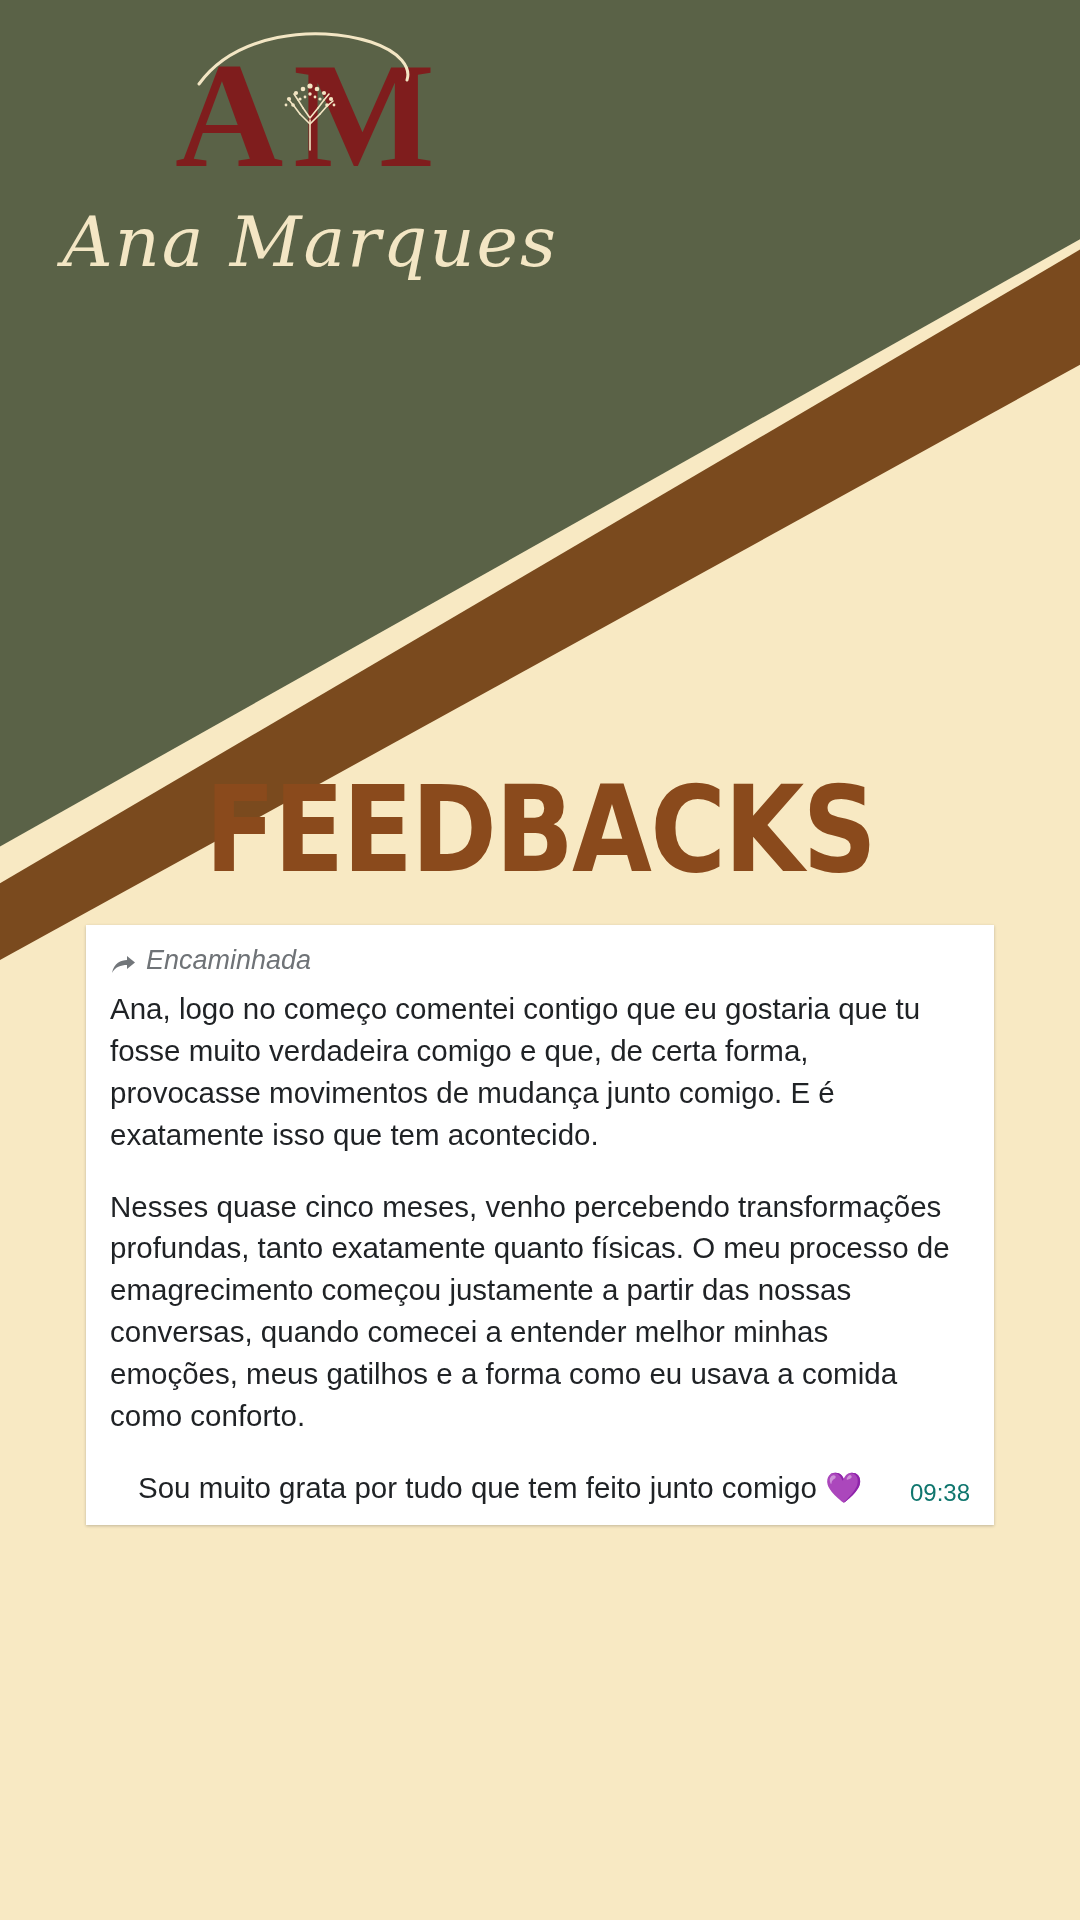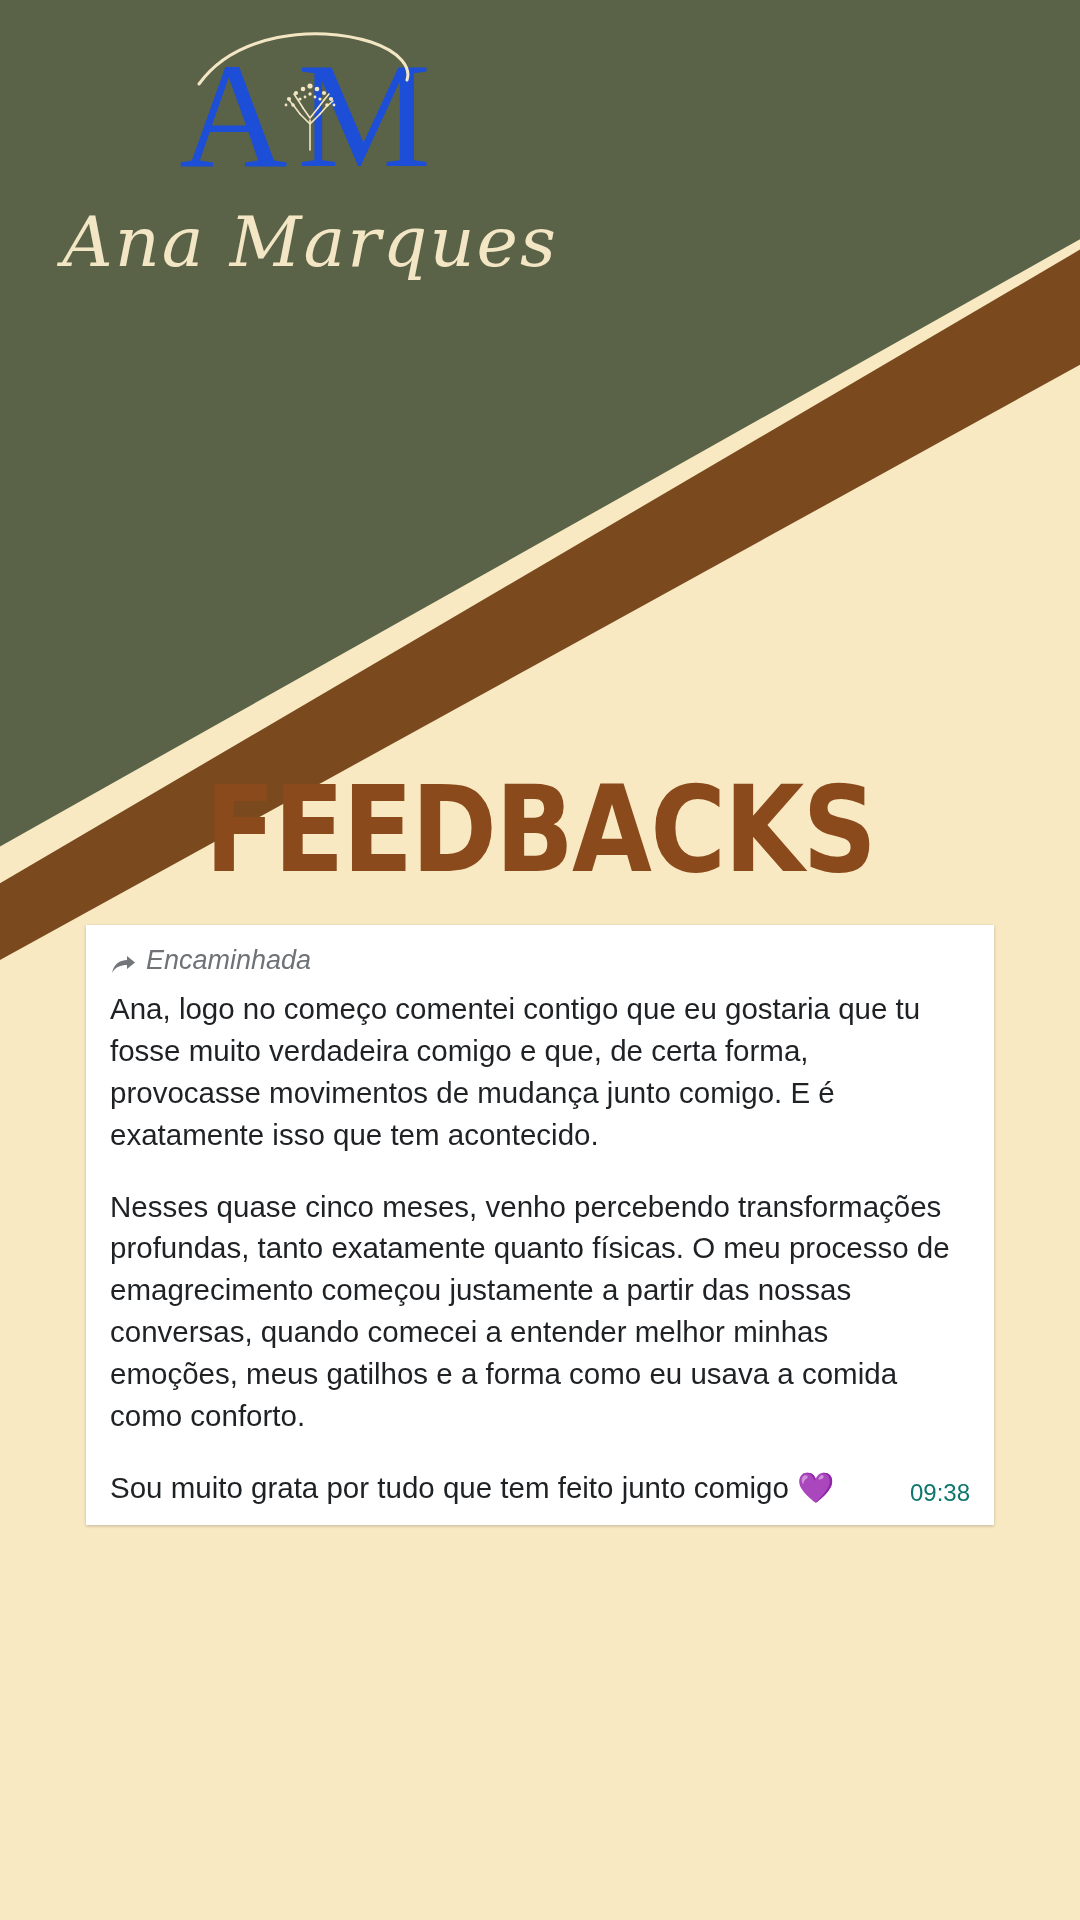--- a/index.html
+++ b/index.html
@@ -57,22 +57,22 @@
     text-align: center;
     color: #f3e6c4;
   }
   .monogram {
     position: relative;
     height: 170px;
     line-height: 170px;
     font-family: "Liberation Serif", serif;
     font-size: 150px;
     letter-spacing: 10px;
-    color: #1d4ed8;
-    font-weight: 400;
+    color: #7f1d1d;
+    font-weight: 700;
   }
   .monogram .tree {
     position: absolute;
     left: 50%;
     top: 42px;
     transform: translateX(-50%);
     width: 80px;
     height: 80px;
     line-height: 0;
   }
@@ -147,20 +147,21 @@
     color: #1f2225;
     font-family: "Liberation Sans", sans-serif;
     font-weight: 400;
   }
   .msg-body p:last-child { margin-bottom: 0; }
   .last-line {
     display: flex;
     align-items: flex-end;
     justify-content: space-between;
     gap: 20px;
+    margin-left: 28px;
   }
   .last-line .txt {
     font-size: 29.5px;
     line-height: 1.42;
     color: #1f2225;
     flex: 1;
   }
   .heart {
     color: #8b3fe8;
     font-size: 30px;

